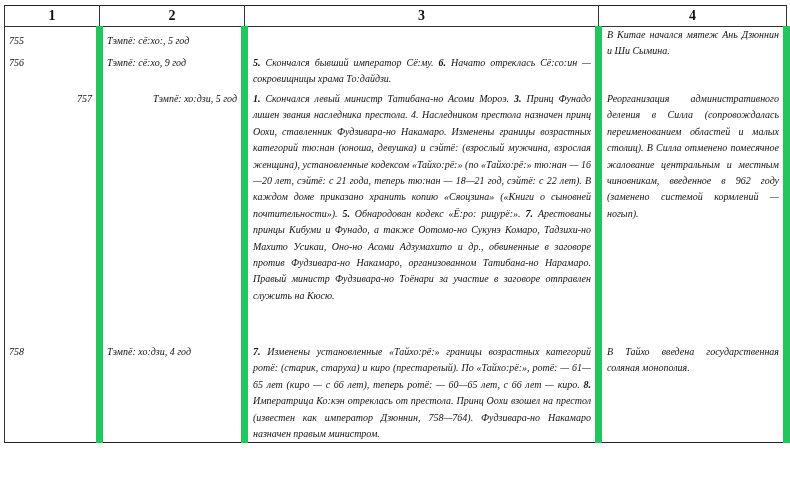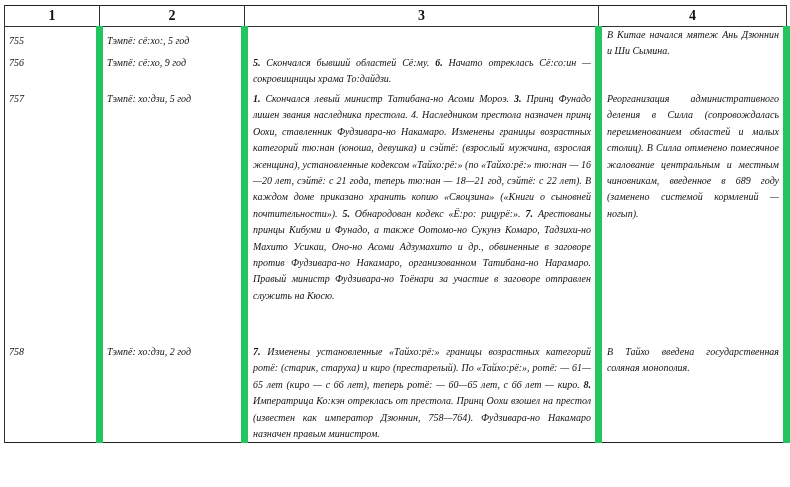--- a/index.html
+++ b/index.html
@@ -47,21 +47,21 @@
       border-right: 7px solid #22c55e;
       padding: 0 4px;
       font-style: italic;
     }
     .doc-table td.c3cell, .doc-table td.c4cell {
       text-align: justify;
       padding: 0 4px 0 5px;
     }
     .row-755 td { padding-top: 6px; height: 22px; }
     .row-756 td { height: 36px; }
-    .row-757 td { height: 253px; }
+    .row-757 td { height: 253px; text-align: right; }
     .row-758 td { padding-bottom: 0; }
     .year-cell, .era-cell { padding-top: 0; }
     b.ev { font-weight: bold; }
   </style>
 </head>
 <body>
 
 <table class="doc-table">
   <colgroup>
     <col class="c1">
@@ -82,30 +82,30 @@
     <tr class="row-755">
       <td class="year-cell">755</td>
       <td class="era-cell">Тэмпё: сё:хо:, 5 год</td>
       <td class="c3cell"></td>
       <td class="c4cell" rowspan="2">В Китае начался мятеж Ань Дзюннин и Ши Сымина.</td>
     </tr>
 
     <tr class="row-756">
       <td class="year-cell">756</td>
       <td class="era-cell">Тэмпё: сё:хо, 9 год</td>
-      <td class="c3cell"><b class="ev">5.</b><span> Скончался бывший областей Сё:му. </span><b class="ev">6.</b><span> Начато отреклась Сё:со:ин — сокровищницы храма То:дайдзи.</span></td>
+      <td class="c3cell"><b class="ev">5.</b><span> Скончался бывший император Сё:му. </span><b class="ev">6.</b><span> Начато отреклась Сё:со:ин — сокровищницы храма То:дайдзи.</span></td>
     </tr>
 
     <tr class="row-757">
       <td class="year-cell">757</td>
       <td class="era-cell">Тэмпё: хо:дзи, 5 год</td>
       <td class="c3cell"><b class="ev">1.</b><span> Скончался левый министр Татибана-но Асоми Мороэ. </span><b class="ev">3.</b><span> Принц Фунадо лишен звания наследника престола. 4. Наследником престола назначен принц Оохи, ставленник Фудзивара-но Накамаро. Изменены границы возрастных категорий тю:нан (юноша, девушка) и сэйтё: (взрослый мужчина, взрослая женщина), установленные кодексом «Тайхо:рё:» (по «Тайхо:рё:» тю:нан — 16—20 лет, сэйтё: с 21 года, теперь тю:нан — 18—21 год, сэйтё: с 22 лет). В каждом доме приказано хранить копию «Сяоцзина» («Книги о сыновней почтительности»). </span><b class="ev">5.</b><span> Обнародован кодекс «Ё:ро: рицурё:». </span><b class="ev">7.</b><span> Арестованы принцы Кибуми и Фунадо, а также Оотомо-но Сукунэ Комаро, Тадзихи-но Махито Усикаи, Оно-но Асоми Адзумахито и др., обвиненные в заговоре против Фудзивара-но Накамаро, организованном Татибана-но Нарамаро. Правый министр Фудзивара-но Тоёнари за участие в заговоре отправлен служить на Кюсю.</span></td>
-      <td class="c4cell">Реорганизация административного деления в Силла (сопровождалась переименованием областей и малых столиц). В Силла отменено помесячное жалование центральным и местным чиновникам, введенное в 689 году (заменено системой кормлений — ногып).</td>
+      <td class="c4cell">Реорганизация административного деления в Силла (сопровождалась переименованием областей и малых столиц). В Силла отменено помесячное жалование центральным и местным чиновникам, введенное в 962 году (заменено системой кормлений — ногып).</td>
     </tr>
 
     <tr class="row-758">
       <td class="year-cell">758</td>
-      <td class="era-cell">Тэмпё: хо:дзи, 2 год</td>
+      <td class="era-cell">Тэмпё: хо:дзи, 4 год</td>
       <td class="c3cell"><b class="ev">7.</b><span> Изменены установленные «Тайхо:рё:» границы возрастных категорий ротё: (старик, старуха) и киро (престарелый). По «Тайхо:рё:», ротё: — 61—65 лет (киро — с 66 лет), теперь ротё: — 60—65 лет, с 66 лет — киро. </span><b class="ev">8.</b><span> Императрица Ко:кэн отреклась от престола. Принц Оохи взошел на престол (известен как император Дзюннин, 758—764). Фудзивара-но Накамаро назначен правым министром.</span></td>
       <td class="c4cell">В Тайхо введена государственная соляная монополия.</td>
     </tr>
   </tbody>
 </table>
 
 </body></html>

